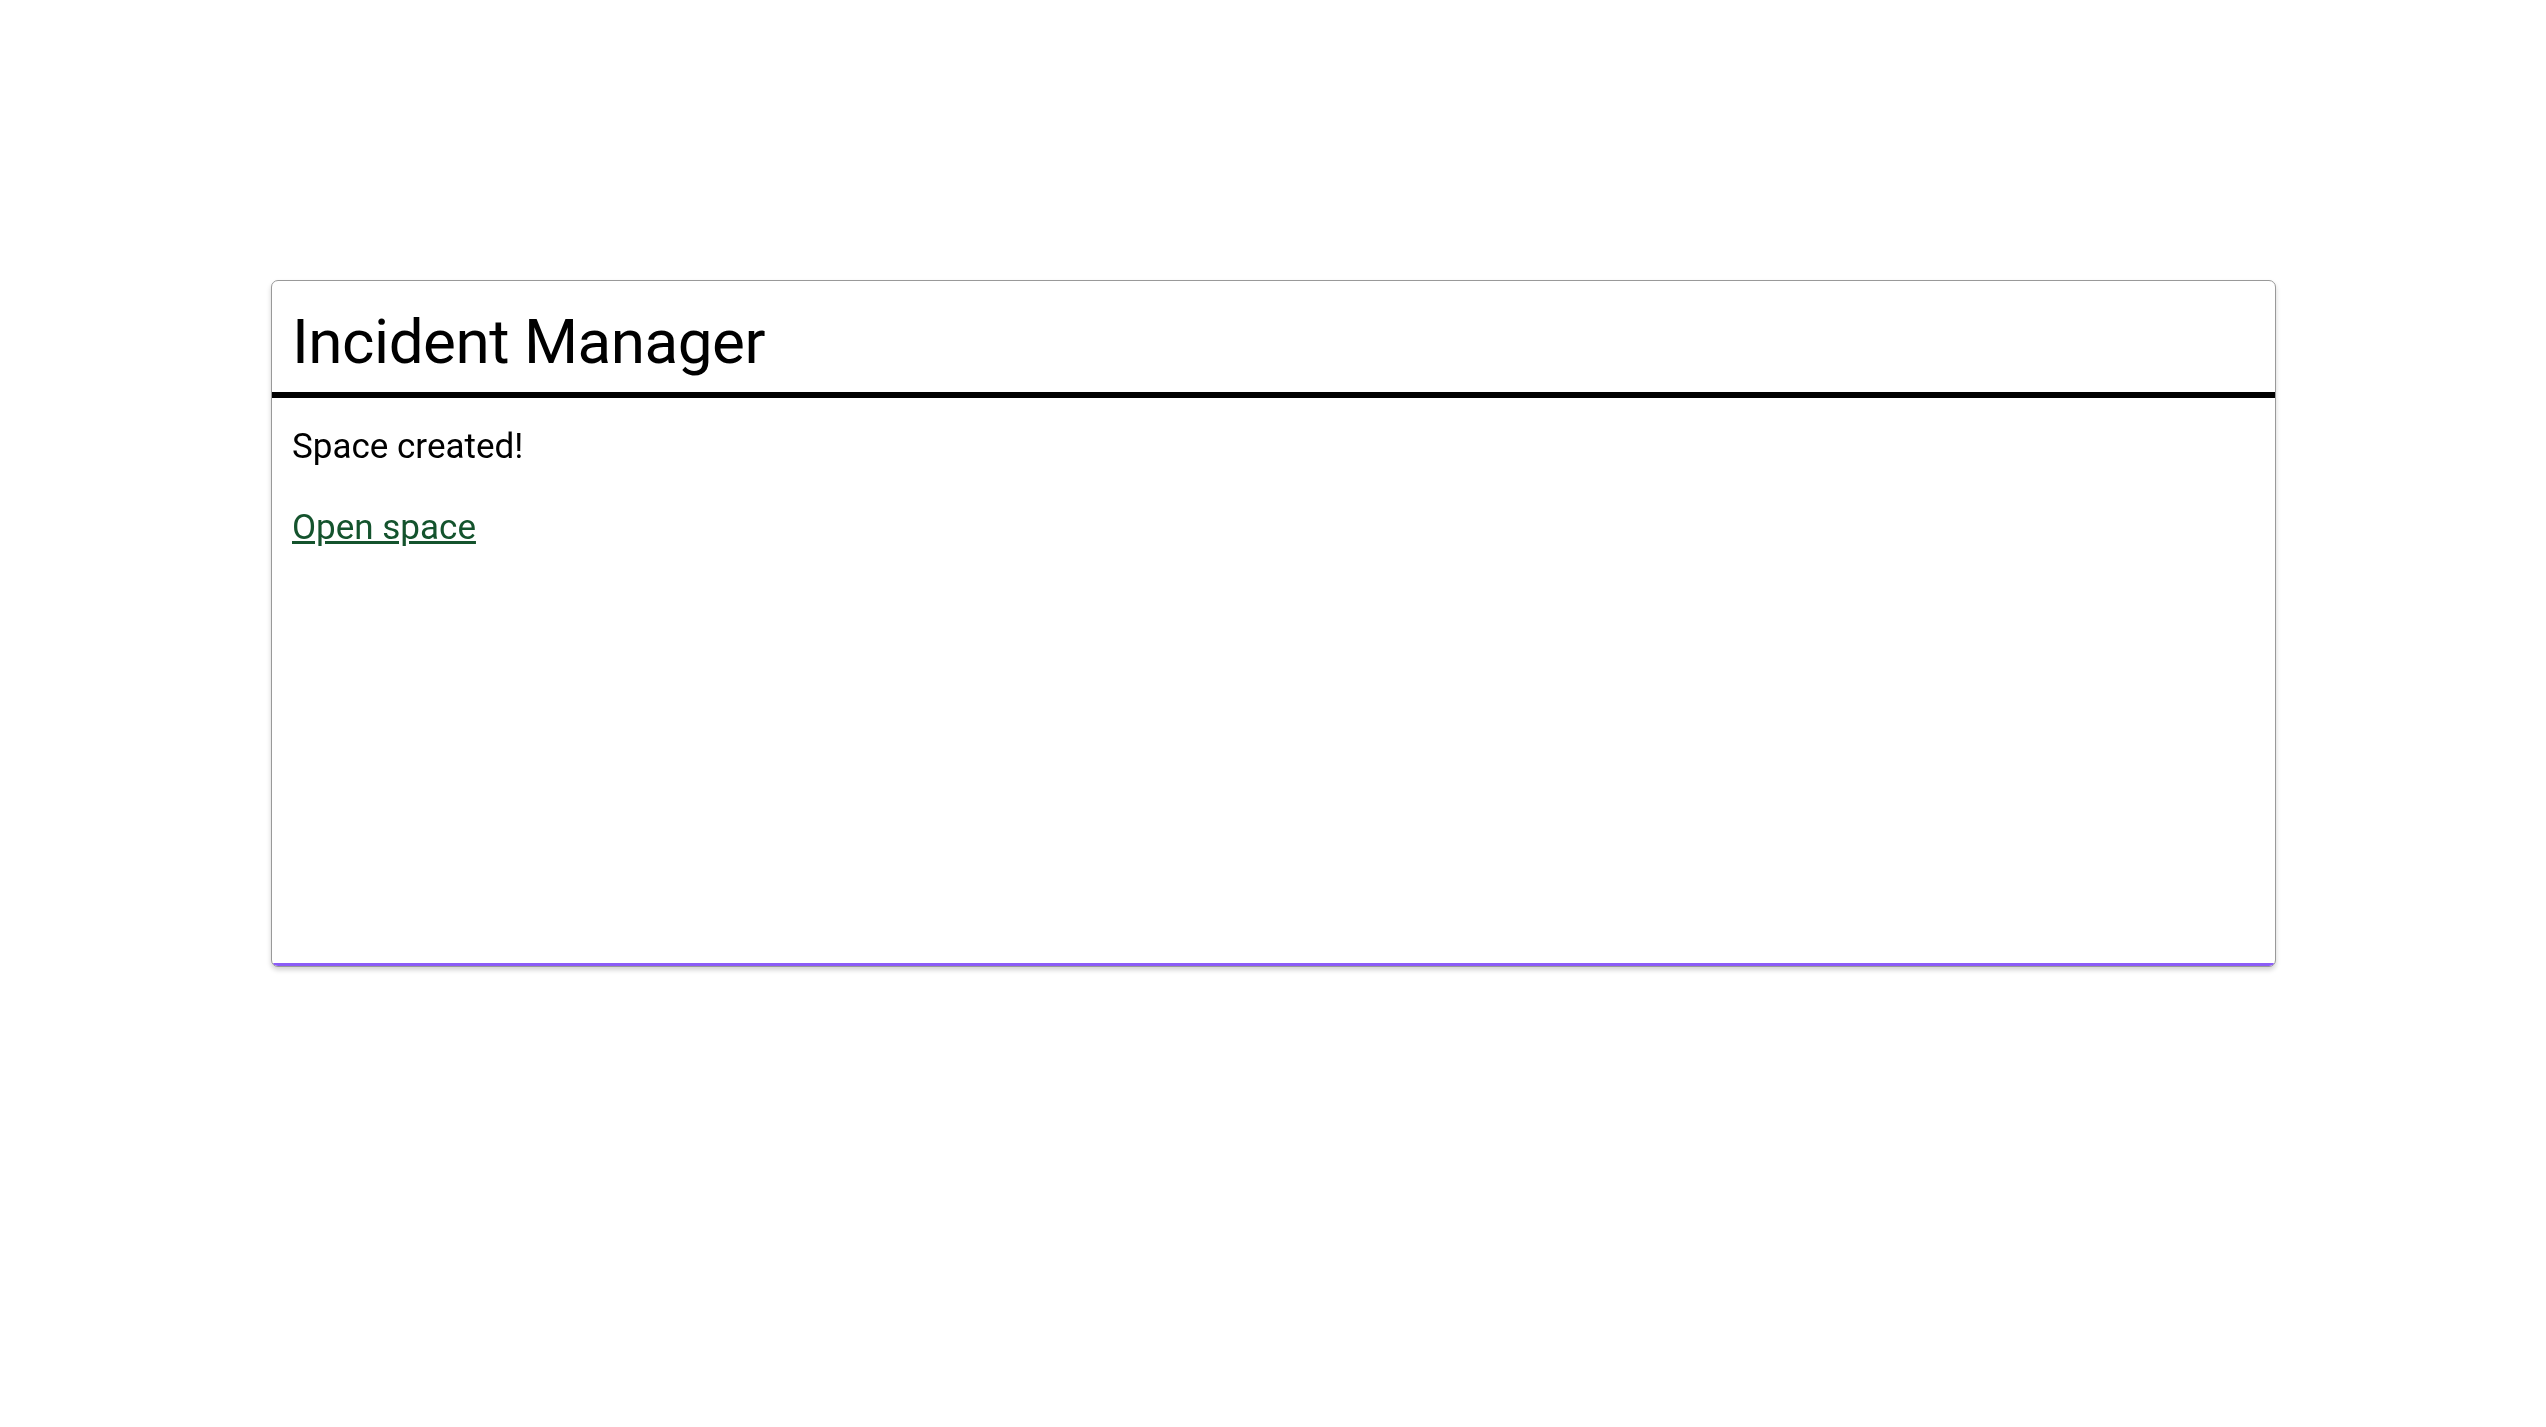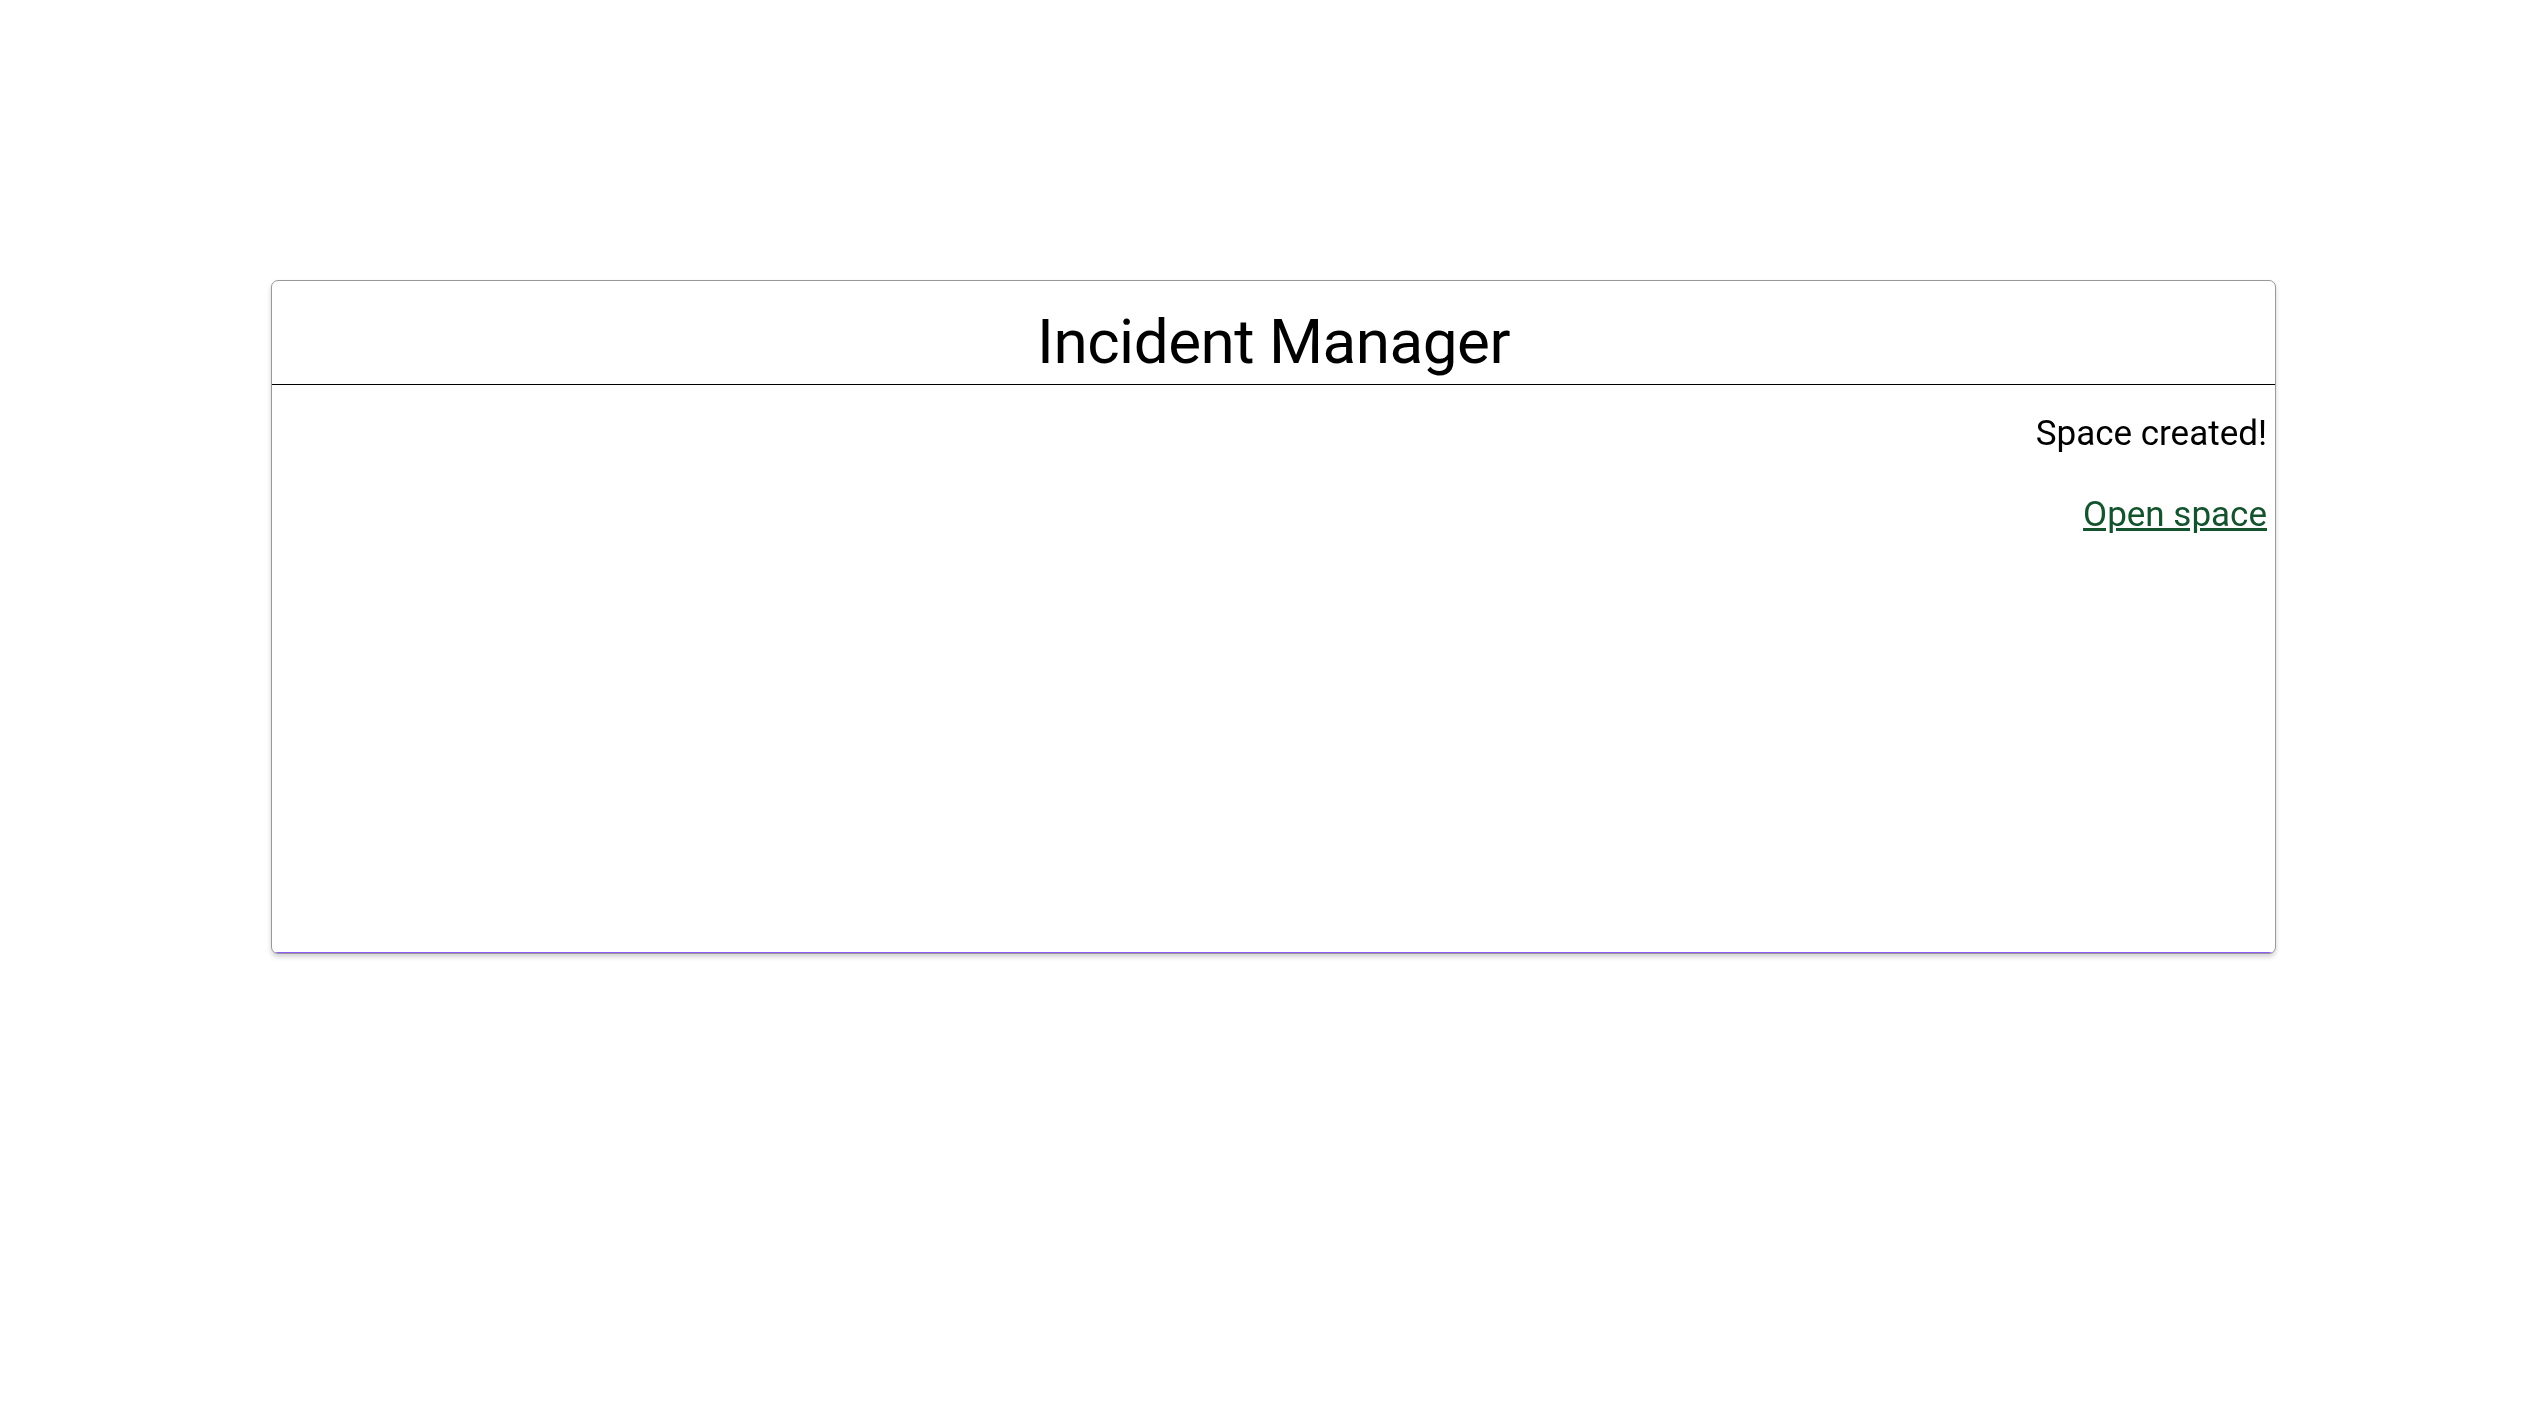--- a/index.html
+++ b/index.html
@@ -22,35 +22,35 @@
       top: 280px;
       width: 2005px;
       border: 1px solid #999999;
       border-radius: 7px;
       background: #ffffff;
       box-shadow: 0 3px 5px rgba(0,0,0,0.18);
       overflow: hidden;
     }
 
     .card-header {
-      border-bottom: 1px solid #000000;
-      text-align: center;
-      padding: 24px 20px 6px 20px;
+      border-bottom: 6px solid #000000;
+      text-align: left;
+      padding: 24px 20px 14px 20px;
     }
 
     .card-title {
       font-size: 62px;
       font-weight: 400;
       color: #000000;
       letter-spacing: -0.5px;
     }
 
     .card-body {
-      border-bottom: 1px solid #8b5cf6;
-      text-align: right;
+      border-bottom: 3px solid #8b5cf6;
+      text-align: left;
       padding: 28px 8px 20px 20px;
       min-height: 568px;
     }
 
     .status-message {
       font-size: 35px;
       color: #000000;
       font-weight: 400;
     }
 

